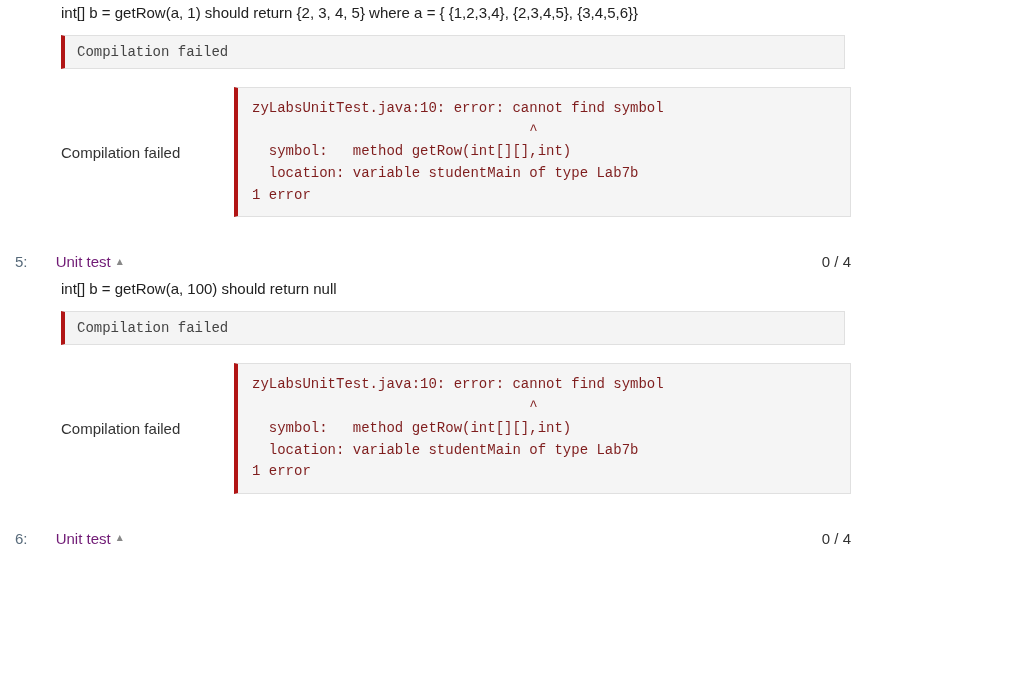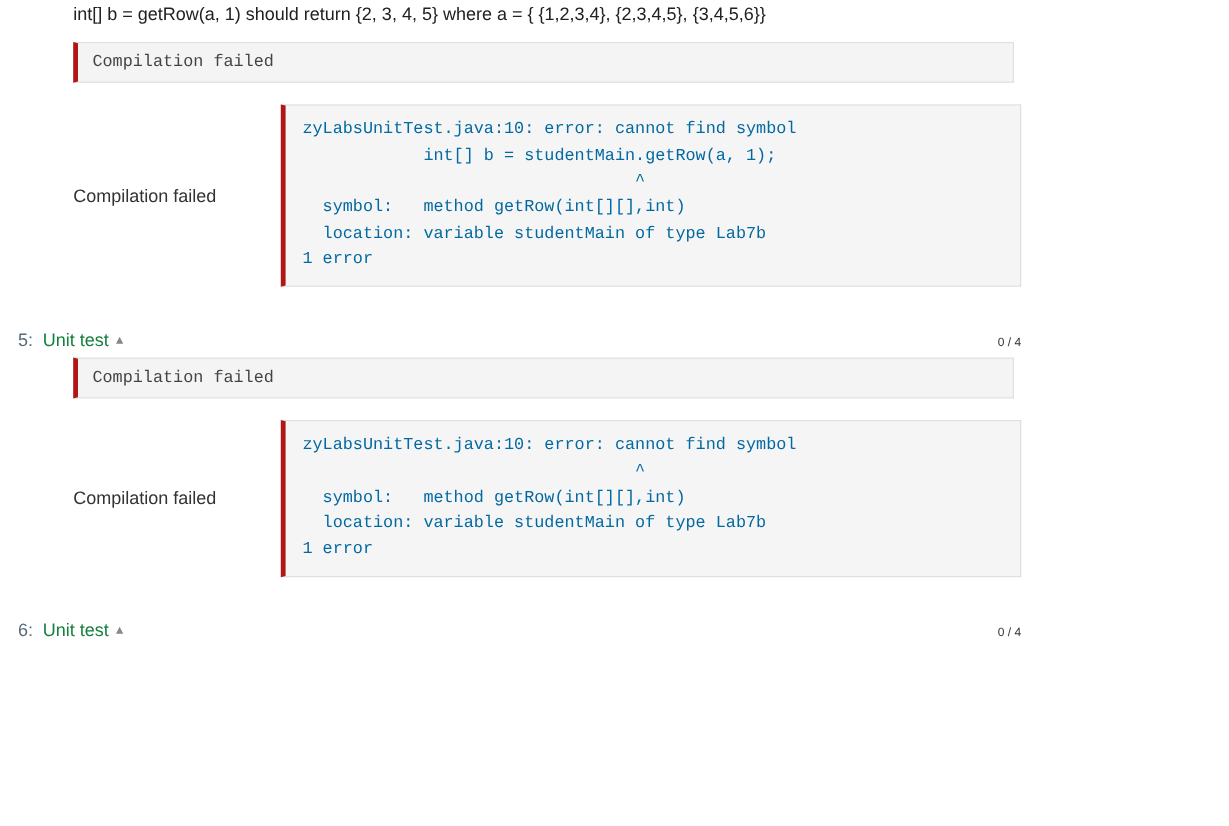--- a/index.html
+++ b/index.html
@@ -25,32 +25,32 @@
     align-items: baseline;
     cursor: pointer;
   }
   .test-header-left {
     display: flex;
     gap: 2px;
     align-items: center;
     font-weight: 400;
   }
   .test-header-left .num { color:#576a7a; }
-  .test-header-left .title { color:#15803d; }
+  .test-header-left .title { color:#701a75;margin-left:20px; }
   .chev {
     font-size: 12px;
     color: #888;
     margin-left: 4px;
     position: relative;
     top: -1px;
   }
   .score {
     color: #333;
     font-weight: 500;
-    font-size: 10px;
+    font-size: 15px;
   }
   .desc {
     color: #212121;
     font-size: 15px;
     font-weight: 500;
     padding: 4px 0 14px 46px;
   }
   .compile-bar {
     margin-left: 46px;
     margin-right: 6px;
@@ -77,57 +77,57 @@
     font-size: 15px;
     font-weight: 500;
   }
   .detail-box {
     flex: 1;
     background: #f5f5f5;
     border: 1px solid #e0e0e0;
     border-left: 4px solid #b11515;
     font-family: "Menlo","Consolas","Courier New",monospace;
     font-size: 14px;
-    color: #0369a1;
+    color: #7f1d1d;
     padding: 10px 14px 10px 14px;
     line-height: 1.55;
   }
   .detail-box .line { white-space: pre; }
 </style>
 </head>
 <body>
 
 <div class="page">
 
   <div class="test-block">
     <div class="desc">int[] b = getRow(a, 1) should return {2, 3, 4, 5} where a = { {1,2,3,4}, {2,3,4,5}, {3,4,5,6}}</div>
     <div class="compile-bar">Compilation failed</div>
     <div class="detail-row">
       <div class="detail-label">Compilation failed</div>
       <div class="detail-box" id="err0">
           <div class="line">zyLabsUnitTest.java:10: error: cannot find symbol</div>
-          <div class="line">            int[] b = studentMain.getRow(a, 1);</div>
           <div class="line">                                 ^</div>
           <div class="line">  symbol:   method getRow(int[][],int)</div>
           <div class="line">  location: variable studentMain of type Lab7b</div>
           <div class="line">1 error</div>
         </div>
     </div>
   </div>
 
   <div class="test-block">
     <div class="test-header">
       <div class="test-header-left">
         <span class="num">5:</span>
         <span>&nbsp;</span>
         <span class="title">Unit test</span>
         <span class="chev">▴</span>
       </div>
       <div class="score">0 / 4</div>
     </div>
+    <div class="desc">int[] b = getRow(a, 100) should return null</div>
     <div class="compile-bar">Compilation failed</div>
     <div class="detail-row">
       <div class="detail-label">Compilation failed</div>
       <div class="detail-box" id="err1">
           <div class="line">zyLabsUnitTest.java:10: error: cannot find symbol</div>
           <div class="line">                                 ^</div>
           <div class="line">  symbol:   method getRow(int[][],int)</div>
           <div class="line">  location: variable studentMain of type Lab7b</div>
           <div class="line">1 error</div>
         </div>

